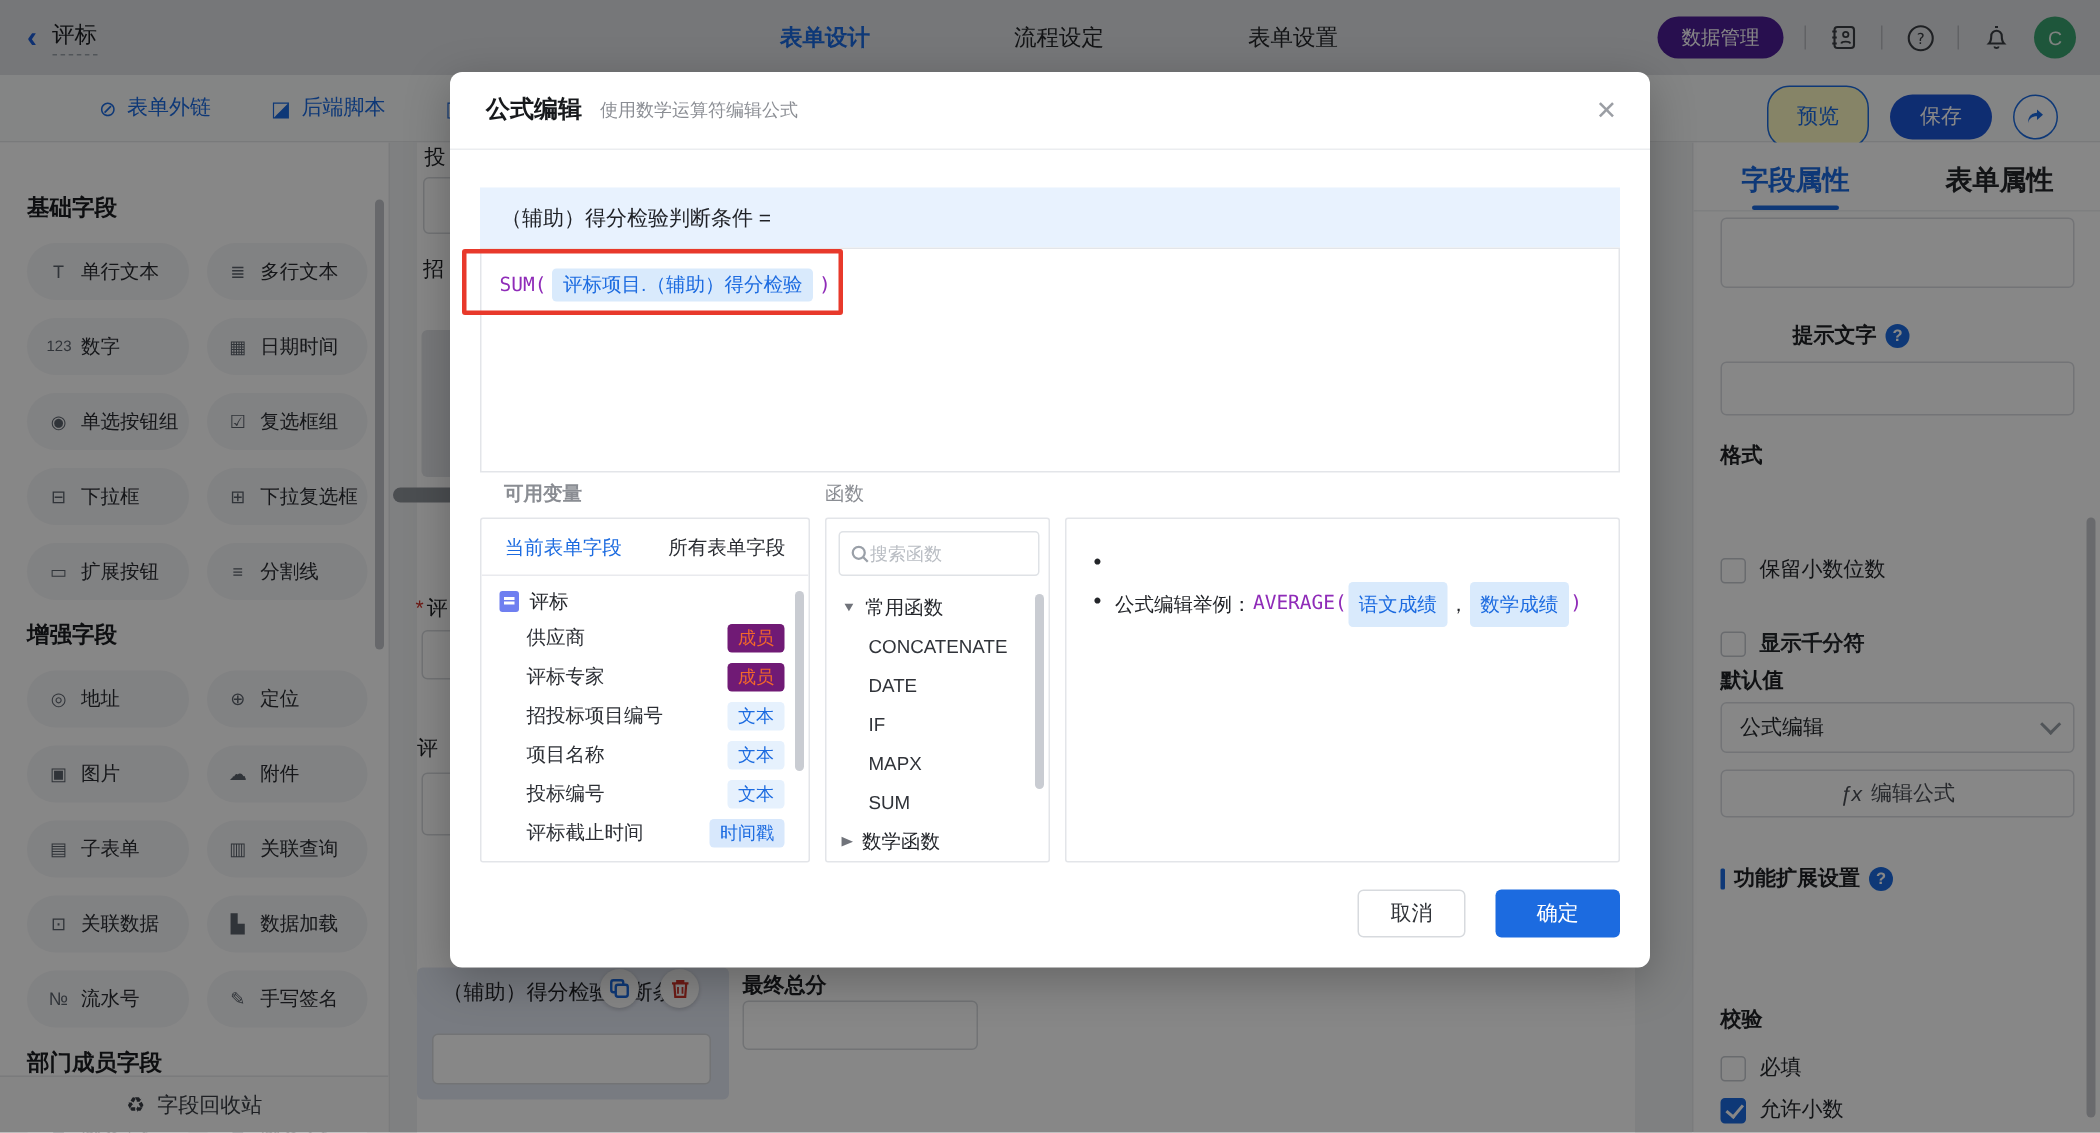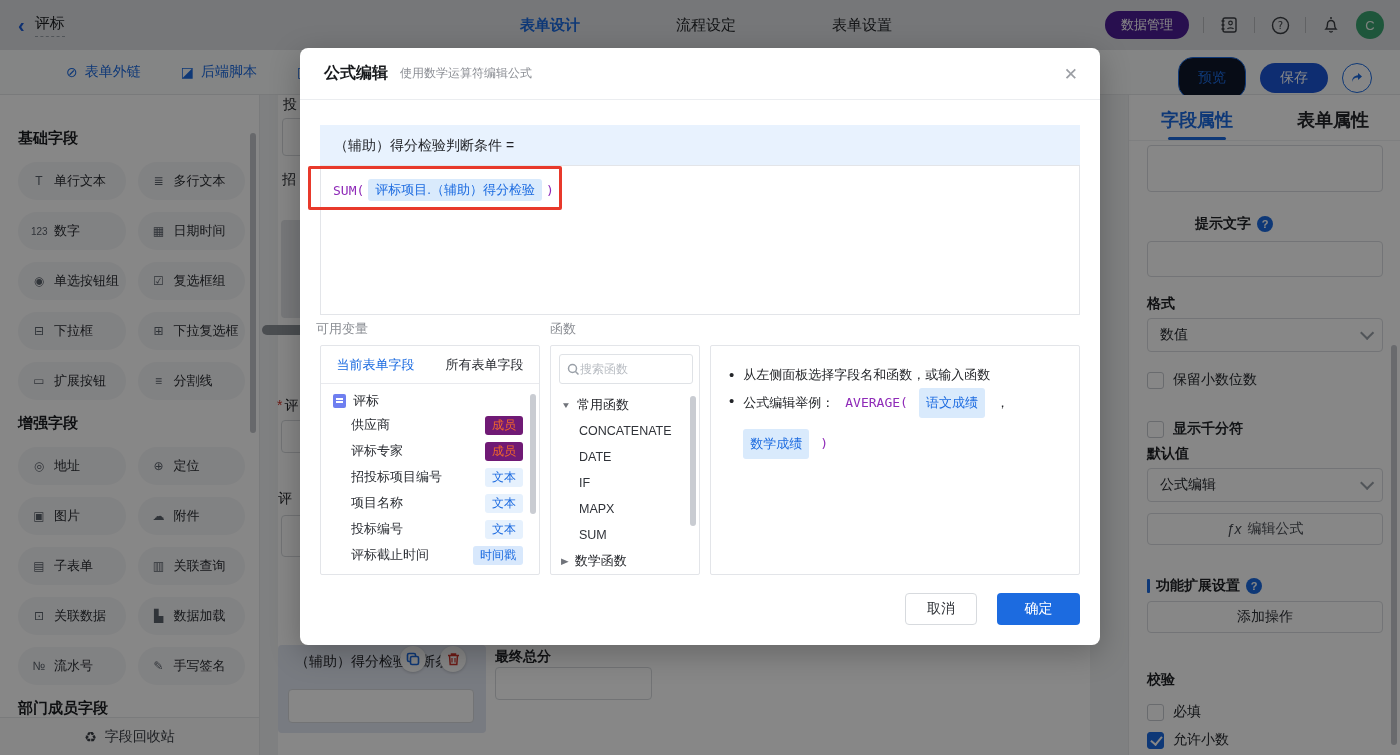--- a/index.html
+++ b/index.html
@@ -19,21 +19,21 @@
   .vsep { width:1px; height:16px; background:#b8babe; }
   .tb-ic { width:22px; height:22px; display:flex; align-items:center; justify-content:center; color:#3a3d42; cursor:pointer; }
   .avatar { width:28px; height:28px; border-radius:50%; background:#3aa370; color:#eef5f0; font-size:13px; display:flex; align-items:center; justify-content:center; cursor:pointer; }
 
   
   .toolbar { position:absolute; left:0; top:50px; width:1400px; height:45px; background:#fafbfc; border-bottom:1px solid #e4e6e9; display:flex; align-items:center; }
   .tool-links { display:flex; align-items:center; gap:40px; margin-left:66px; }
   .tool-link { display:flex; align-items:center; gap:7px; color:#1c6be0; font-size:14px; cursor:pointer; }
   .tool-link .g { font-size:14px; }
   .tool-actions { position:absolute; right:28px; top:7px; display:flex; align-items:center; gap:14px; }
-  .btn-outline { width:68px; height:42px; border:1px solid #1c6be0; color:#1c6be0; background:#0f172a; border-radius:15px; font-size:14px; display:flex; align-items:center; justify-content:center; cursor:pointer;text-align:center; }
+  .btn-outline { width:68px; height:42px; border:1px solid #1c6be0; color:#1c6be0; background:#fef9c3; border-radius:15px; font-size:14px; display:flex; align-items:center; justify-content:center; cursor:pointer;text-align:center; }
   .btn-solid { width:68px; height:30px; background:#1b55d6; color:#fff; border:none; border-radius:15px; font-size:14px; display:flex; align-items:center; justify-content:center; cursor:pointer; }
   .btn-share { width:30px; height:30px; border-radius:50%; border:1px solid #1c6be0; background:#fff; color:#1c6be0; display:flex; align-items:center; justify-content:center; cursor:pointer; }
 
   
   .sidebar { position:absolute; left:0; top:95px; width:260px; height:660px; background:#fff; border-right:1px solid #e7e8eb; overflow:hidden; }
   .sb-inner { padding:20px 14px 0 18px; }
   .sb-title { font-size:15px; font-weight:bold; color:#1b1d21; margin:14px 0 14px; }
   .sb-grid { display:grid; grid-template-columns:1fr 1fr; gap:12px 12px; }
   .sb-item { height:38px; border-radius:19px; background:#f4f5f7; display:flex; align-items:center; padding-left:13px; gap:7px; cursor:grab; }
   .sb-item .g { font-size:12px; color:#5c636d; width:16px; text-align:center; }
@@ -103,21 +103,21 @@
   .search { position:absolute; left:8px; top:8px; width:134px; height:30px; border:1px solid #dfe2e6; border-radius:3px; display:flex; align-items:center; padding:0 7px; gap:0; }
   .search input { border:none; outline:none; width:90px; font-size:12px; color:#2a2d33; font-family:"Liberation Sans",sans-serif; background:transparent; }
   .search input::placeholder { color:#b9bdc3; }
   .fn-tree { position:absolute; left:0; top:46px; width:100%; }
   .fn-group { display:flex; align-items:center; gap:6px; height:26px; padding-left:10px; font-size:13px; color:#24262b; cursor:pointer; }
   .tw { font-size:10px; color:#70737a; transform:scale(1,0.85); }
   .fn-item { height:26px; line-height:26px; padding-left:28px; font-size:12.5px; color:#303339; cursor:pointer; }
   .tips { padding:16px 18px; }
   .tip-row { display:flex; gap:9px; font-size:13px; color:#232529; line-height:26px; align-items:flex-start; }
   .dot { font-size:15px; line-height:26px; color:#232529; }
-  .tip2 { display:flex; align-items:center; flex-wrap:wrap; gap:11px; }
+  .tip2 { display:flex; align-items:center; flex-wrap:wrap; gap:1px; }
   .purple { color:#8f2bb8; font-family:"DejaVu Sans Mono",monospace; font-size:13px; }
   .m-foot { position:absolute; right:20px; bottom:20px; display:flex; gap:20px; }
   .btn-cancel { width:72px; height:32px; border:1px solid #d7dade; border-radius:4px; background:#fff; font-size:14px; color:#2e3136; display:flex; align-items:center; justify-content:center; cursor:pointer; }
   .btn-ok { width:83px; height:32px; border:none; border-radius:4px; background:#1c6be0; font-size:14px; color:#fff; display:flex; align-items:center; justify-content:center; cursor:pointer; }
 </style>
 </head>
 <body>
 
 <div class="stage">
 
@@ -330,24 +330,20 @@
       <span class="rp-tab active">字段属性</span>
       <span class="rp-tab">表单属性</span>
     </div>
     <div class="rp-box" style="top:50px; height:47px;"></div>
     <div class="rp-label" style="top:120px;margin-left:48px;">
       <span>提示文字</span>
       <span class="help-dot">?</span>
     </div>
     <div class="rp-box" style="top:146px; height:36px;"></div>
     <div class="rp-label" style="top:200px;">格式</div>
-    <div class="rp-select" style="top:223px;">
-      <span>数值</span>
-      <span class="chev"></span>
-    </div>
     <div class="rp-check" style="top:276px;">
       <span class="cb"></span>
       <span>保留小数位数</span>
     </div>
     <div class="rp-check" style="top:325px;font-weight:bold;">
       <span class="cb"></span>
       <span>显示千分符</span>
     </div>
     <div class="rp-label" style="top:350px;">默认值</div>
     <div class="rp-select" style="top:373px;">
@@ -355,23 +351,20 @@
       <span class="chev"></span>
     </div>
     <div class="rp-btn" style="top:418px;">
       <span style="font-style:italic;">ƒx</span>
       <span>编辑公式</span>
     </div>
     <div class="rp-label" style="top:482px;">
       <span class="sec-bar"></span>
       <span>功能扩展设置</span>
       <span class="help-dot">?</span>
-    </div>
-    <div class="rp-btn" style="top:506px; color:#2e3136;">
-      <span>添加操作</span>
     </div>
     <div class="rp-label" style="top:576px;">校验</div>
     <div class="rp-check" style="top:608px;">
       <span class="cb"></span>
       <span>必填</span>
     </div>
     <div class="rp-check" style="top:636px;">
       <span class="cb on"></span>
       <span>允许小数</span>
     </div>
@@ -390,21 +383,21 @@
     <div class="f-band">（辅助）得分检验判断条件 =</div>
     <div class="f-editor">
       <div class="f-line">
         <span>SUM(</span>
         <span class="chip">评标项目.（辅助）得分检验</span>
         <span>)</span>
       </div>
     </div>
     <div class="red-box"></div>
 
-    <span class="col-label" style="left:16px;">可用变量</span>
+    <span class="col-label" style="left:36px;font-weight:bold;">可用变量</span>
     <span class="col-label" style="left:250px;">函数</span>
 
     <div class="panel" style="left:20px; width:220px;">
       <div class="v-tabs">
         <span class="v-tab active">当前表单字段</span>
         <span class="v-tab">所有表单字段</span>
       </div>
       <div class="tree-root">
         <span class="doc-ic"></span>
         <span>评标</span>
@@ -459,21 +452,20 @@
             <span>数学函数</span>
           </div>
         <div class="fn-group"></div>
       </div>
       <div class="p-scroll" style="top:50px; height:130px;"></div>
     </div>
 
     <div class="panel tips" style="left:410px; width:370px;">
       <div class="tip-row">
         <span class="dot">•</span>
-        <span>从左侧面板选择字段名和函数，或输入函数</span>
       </div>
       <div class="tip-row">
         <span class="dot">•</span>
         <span class="tip2">
           <span>公式编辑举例：</span>
           <span class="purple">AVERAGE(</span>
           <span class="chip">语文成绩</span>
           <span>，</span>
           <span class="chip">数学成绩</span>
           <span class="purple">)</span>

